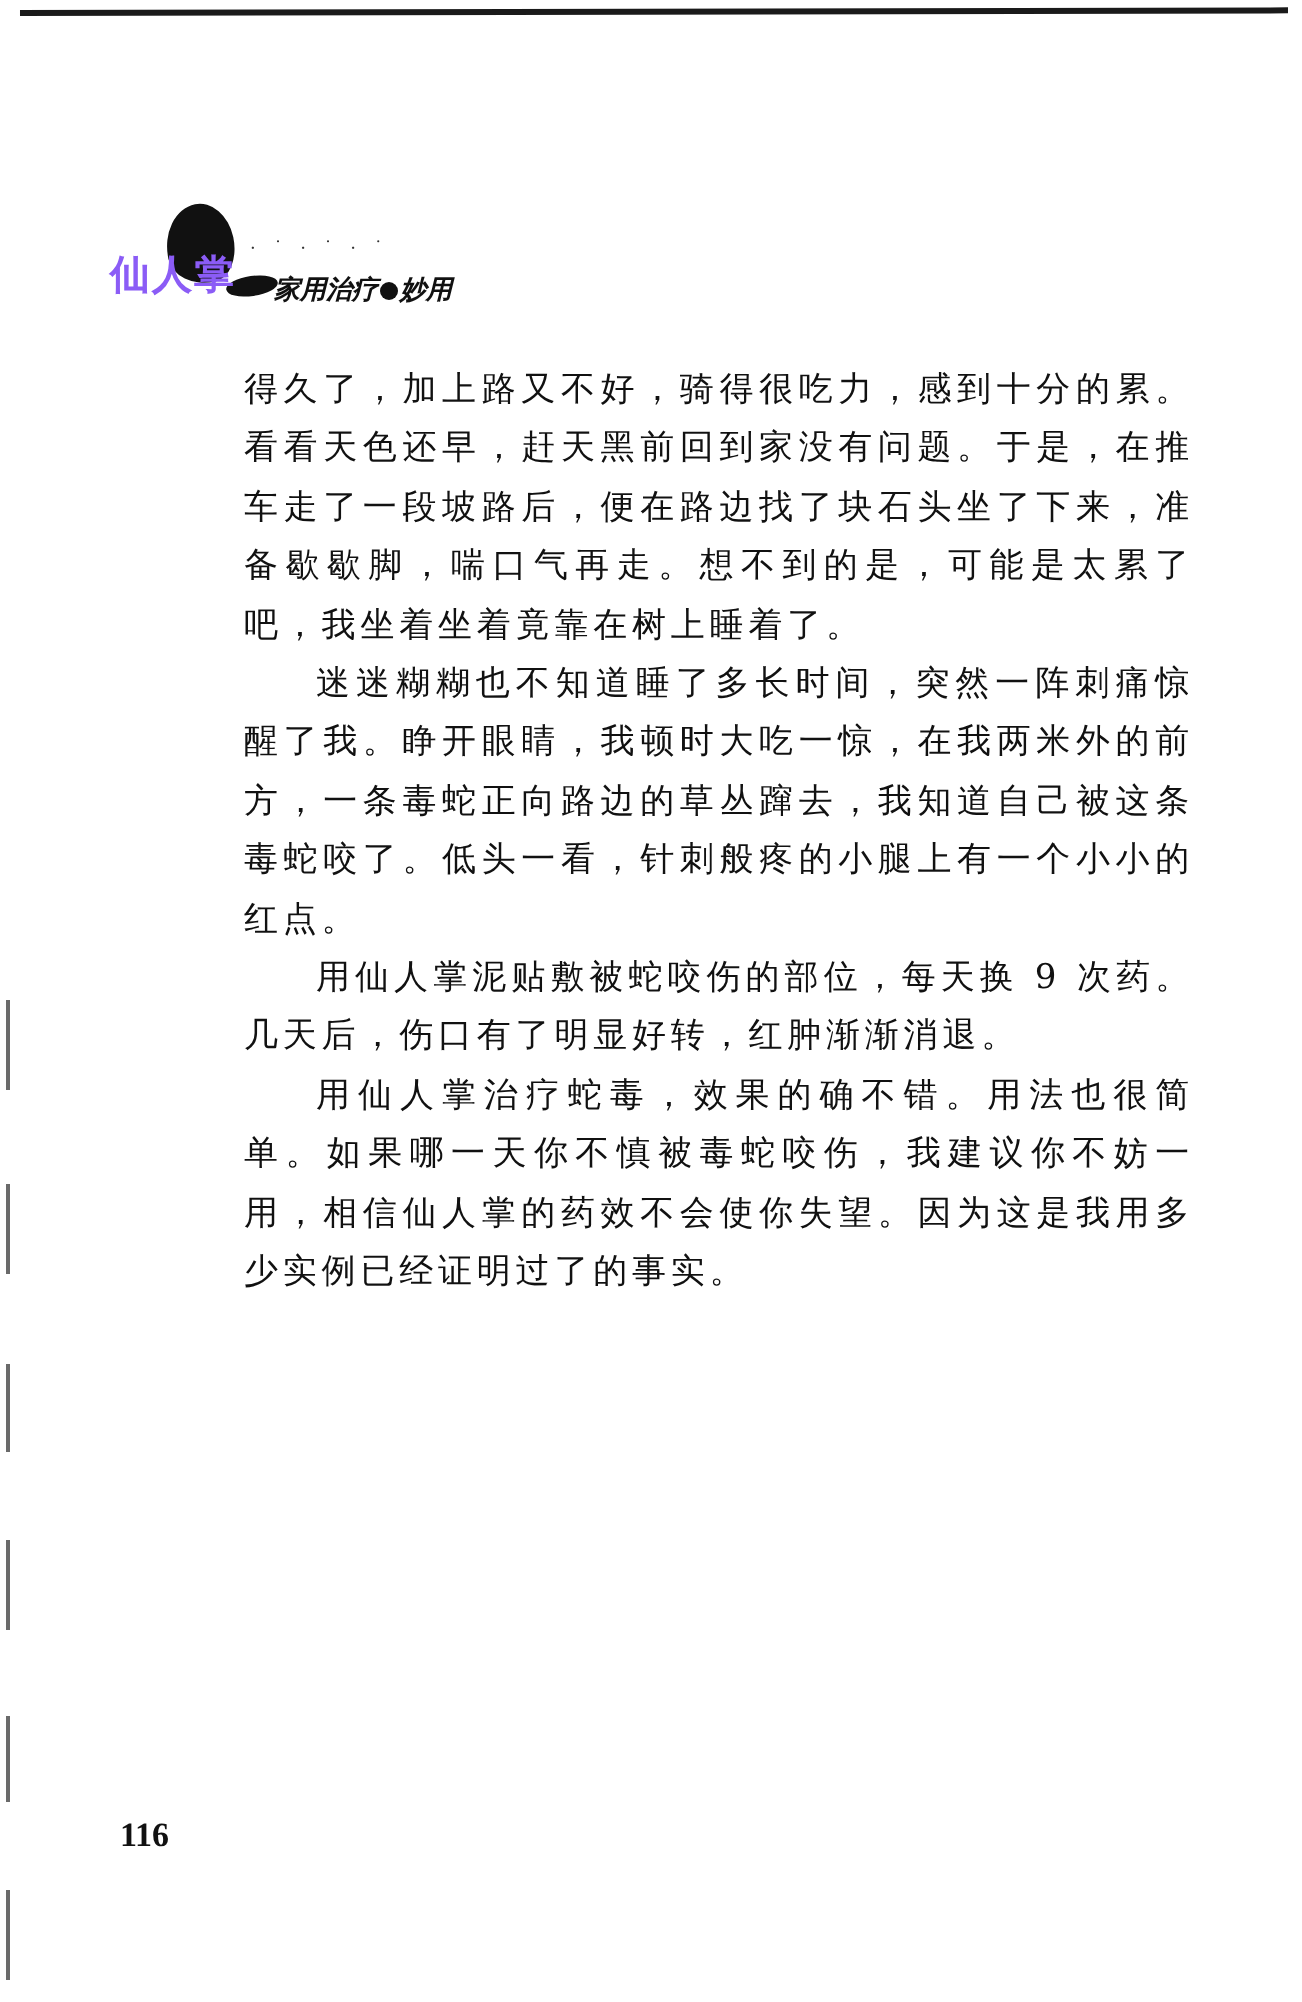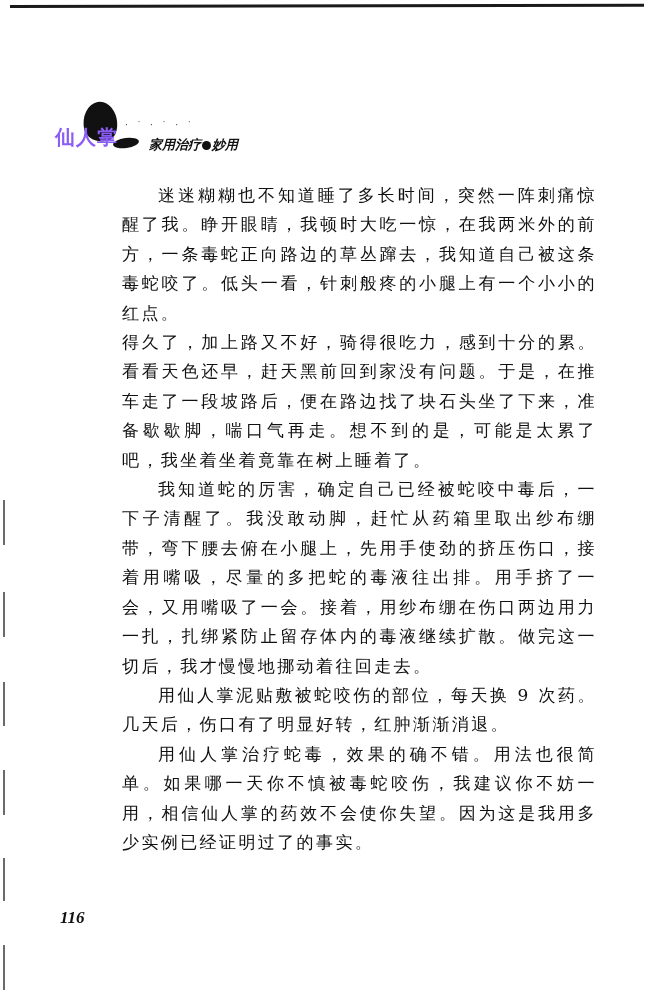--- a/index.html
+++ b/index.html
@@ -70,21 +70,21 @@
       position: absolute;
       left: 0px;
       top: 24px;
       font-size: 20px;
       font-weight: bold;
       letter-spacing: 1px;
       color: #8b5cf6;
     }
     .logo-sub {
       position: absolute;
-      left: 94px;
+      left: 82px;
       top: 36px;
       font-size: 13px;
       font-weight: bold;
       font-style: italic;
       color: #111;
       white-space: nowrap;
     }
     .logo-bullet {
       display: inline-block;
       width: 9px;
@@ -110,21 +110,20 @@
     }
     .para.indent {
       text-indent: 36px;
     }
     .page-number {
       position: absolute;
       left: 60px;
       top: 908px;
       font-size: 17px;
       font-weight: bold;
-      font-style: italic;
       font-family: "Liberation Serif", "DejaVu Serif", serif;
       color: #111;
       text-align: right;
     }
   </style>
 </head>
 <body>
 
 <div class="top-rule"></div>
 
@@ -139,20 +138,19 @@
   <div class="logo-blob"></div>
   <div class="logo-blob-tail"></div>
   <div class="logo-dots">· ˙ ·   ˙ · ˙</div>
   <div class="logo-main">仙人掌</div>
   <div class="logo-sub">
     <span>家用治疗</span><span class="logo-bullet"></span><span>妙用</span>
   </div>
 </div>
 
 <div class="body-text">
+  <p class="para">得久了，加上路又不好，骑得很吃力，感到十分的累。看看天色还早，赶天黑前回到家没有问题。于是，在推车走了一段坡路后，便在路边找了块石头坐了下来，准备歇歇脚，喘口气再走。想不到的是，可能是太累了吧，我坐着坐着竟靠在树上睡着了。</p>
   <p class="para indent">迷迷糊糊也不知道睡了多长时间，突然一阵刺痛惊醒了我。睁开眼睛，我顿时大吃一惊，在我两米外的前方，一条毒蛇正向路边的草丛蹿去，我知道自己被这条毒蛇咬了。低头一看，针刺般疼的小腿上有一个小小的红点。</p>
-  <p class="para">得久了，加上路又不好，骑得很吃力，感到十分的累。看看天色还早，赶天黑前回到家没有问题。于是，在推车走了一段坡路后，便在路边找了块石头坐了下来，准备歇歇脚，喘口气再走。想不到的是，可能是太累了吧，我坐着坐着竟靠在树上睡着了。</p>
-  <p class="para indent">我知道蛇的厉害，确定自己已经被蛇咬中毒后，一下子清醒了。我没敢动脚，赶忙从药箱里取出纱布绷带，弯下腰去俯在小腿上，先用手使劲的挤压伤口，接着用嘴吸，尽量的多把蛇的毒液往出排。用手挤了一会，又用嘴吸了一会。接着，用纱布绷在伤口两边用力一扎，扎绑紧防止留存体内的毒液继续扩散。做完这一切后，我才慢慢地挪动着往回走去。</p>
   <p class="para indent">用仙人掌泥贴敷被蛇咬伤的部位，每天换 9 次药。几天后，伤口有了明显好转，红肿渐渐消退。</p>
   <p class="para indent">用仙人掌治疗蛇毒，效果的确不错。用法也很简单。如果哪一天你不慎被毒蛇咬伤，我建议你不妨一用，相信仙人掌的药效不会使你失望。因为这是我用多少实例已经证明过了的事实。</p>
 </div>
 
 <div class="page-number">116</div>
 
 </body></html>

